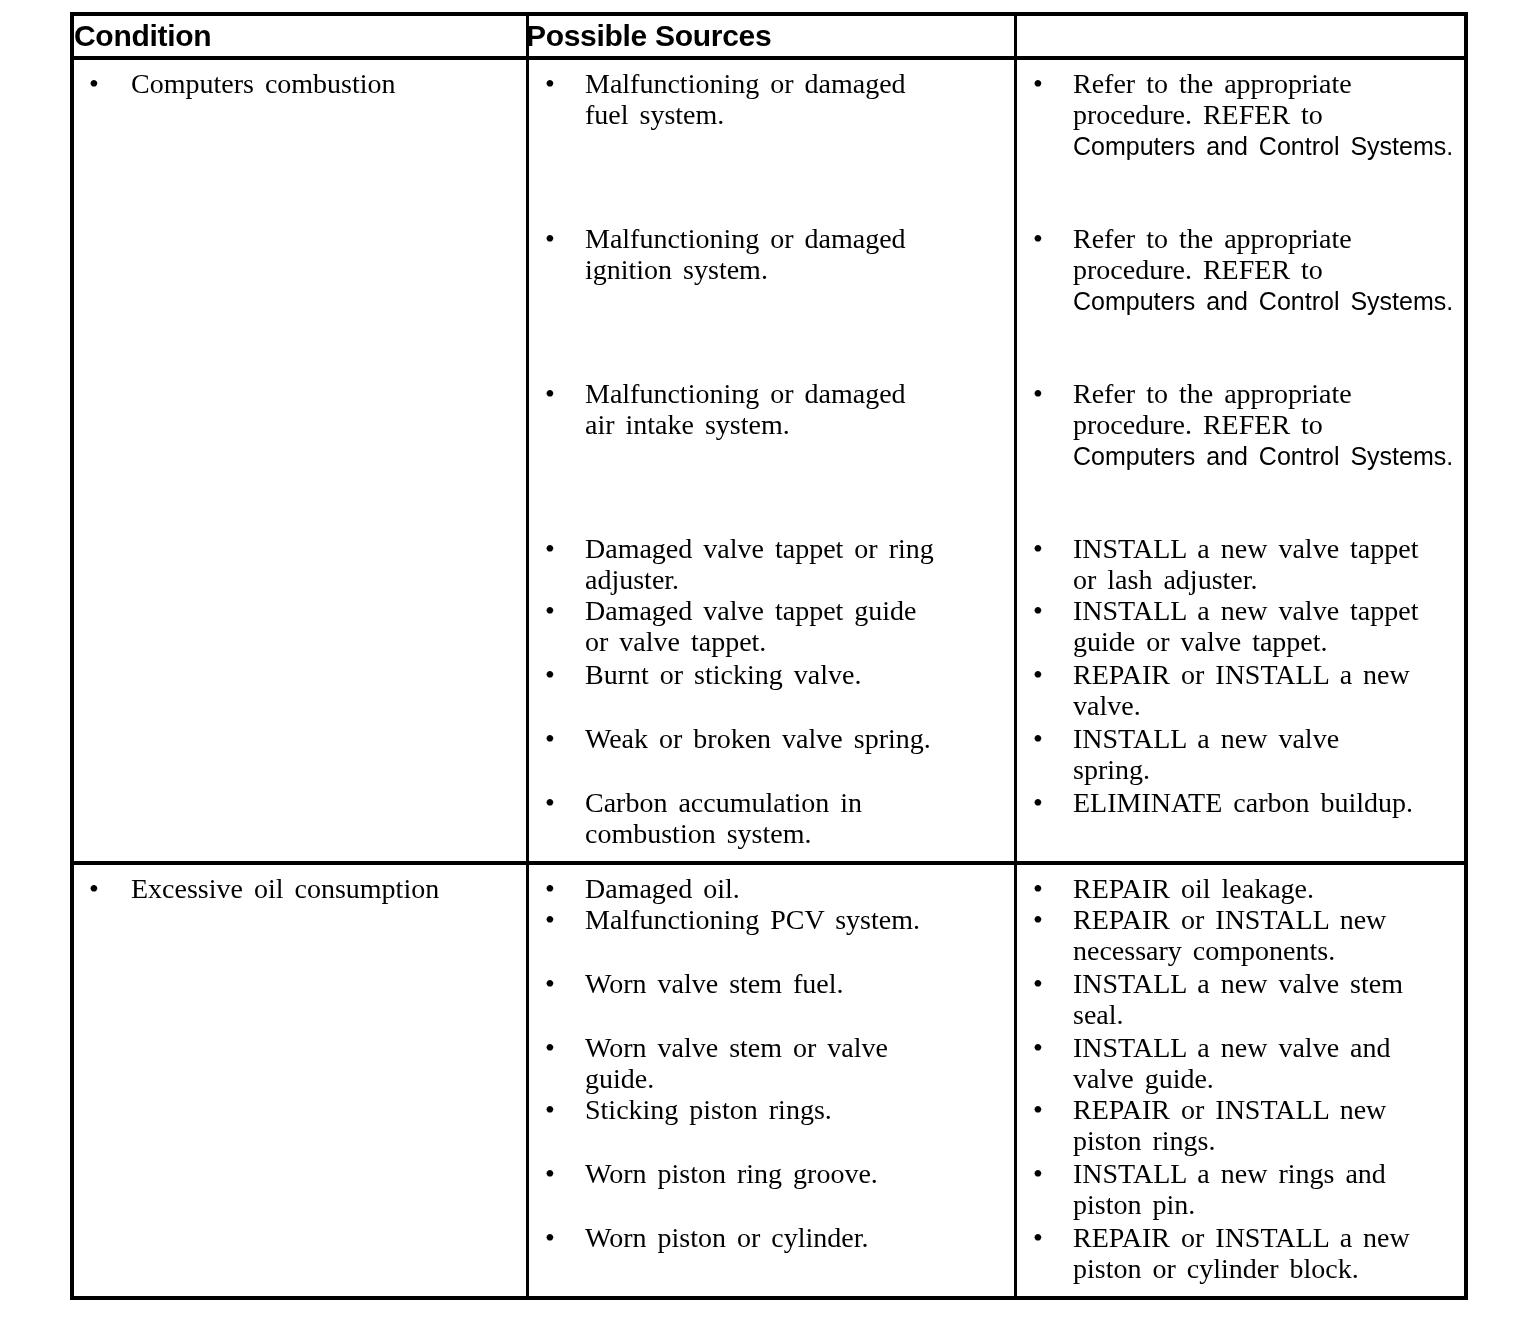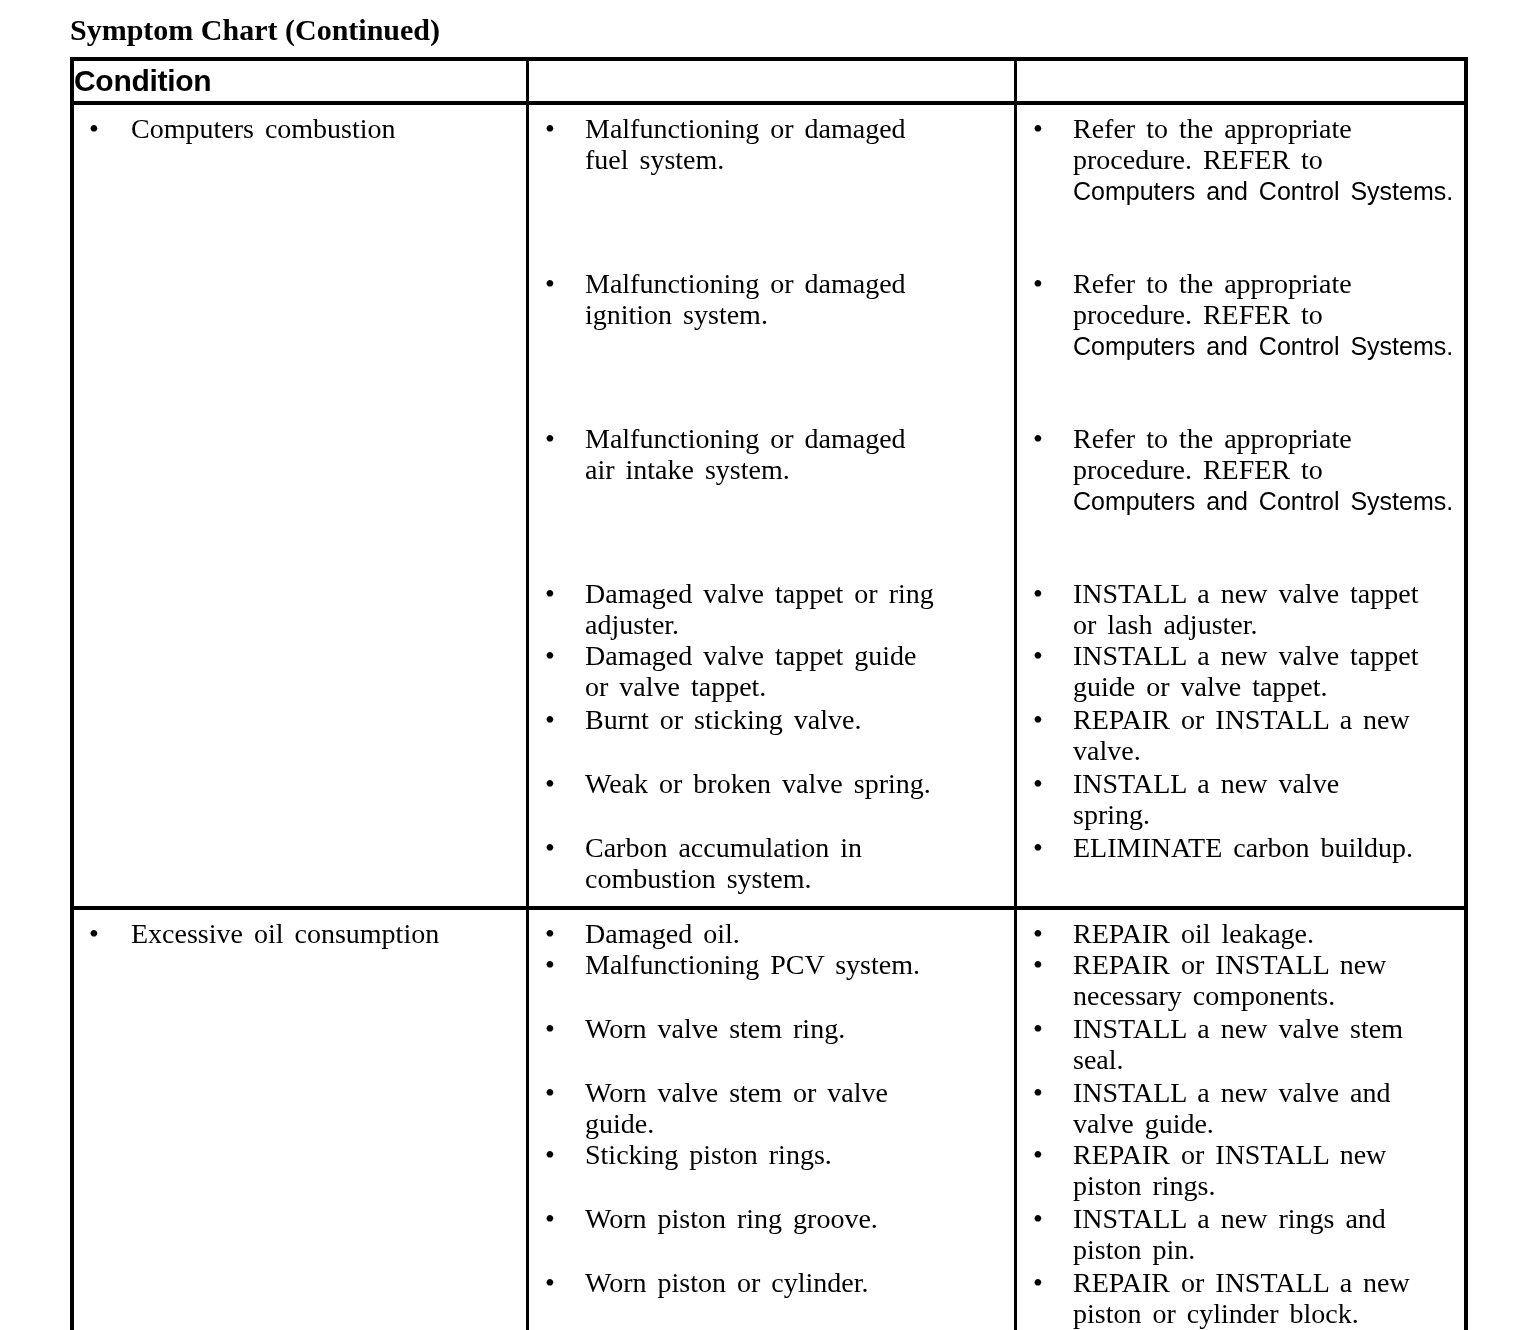--- a/index.html
+++ b/index.html
@@ -48,26 +48,26 @@
     flex:1; font-size:28px; line-height:31px;
     white-space:pre-line; word-spacing:4px;
   }
   .sans { font-family:"Liberation Sans", sans-serif; font-size:25px;text-align:center; }
 </style>
 </head>
 <body>
 
 <div class="page">
 
-  <div class="title">Symptom Chart (Continued)</div>
 
   <div class="table">
 
     <div class="header-row">
       <div class="hcell">Condition</div>
+      <div class="hcell">Possible Sources</div>
       <div class="vline vline-1"></div>
       <div class="vline vline-2"></div>
     </div>
 
     <div class="body-row">
       <div class="cond-cell">
         <div class="bullet">
           <span class="dot">•</span>
           <div class="btext">Computers combustion</div>
         </div>
@@ -218,21 +218,21 @@
         <div class="bullet">
           <span class="dot">•</span>
           <div class="btext"><span>REPAIR or INSTALL new
 necessary components.</span></div>
         </div>
       </div>
 
       <div class="src-cell">
         <div class="bullet">
           <span class="dot">•</span>
-          <div class="btext"><span>Worn valve stem ring.</span></div>
+          <div class="btext"><span>Worn valve stem fuel.</span></div>
         </div>
       </div>
       <div class="act-cell">
         <div class="bullet">
           <span class="dot">•</span>
           <div class="btext"><span>INSTALL a new valve stem
 seal.</span></div>
         </div>
       </div>
 

